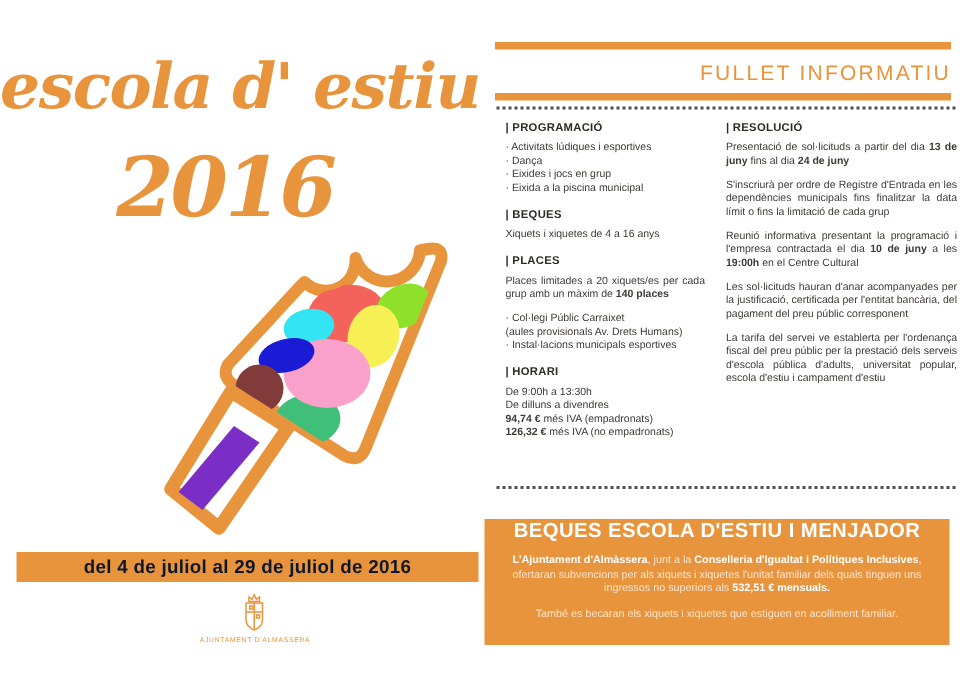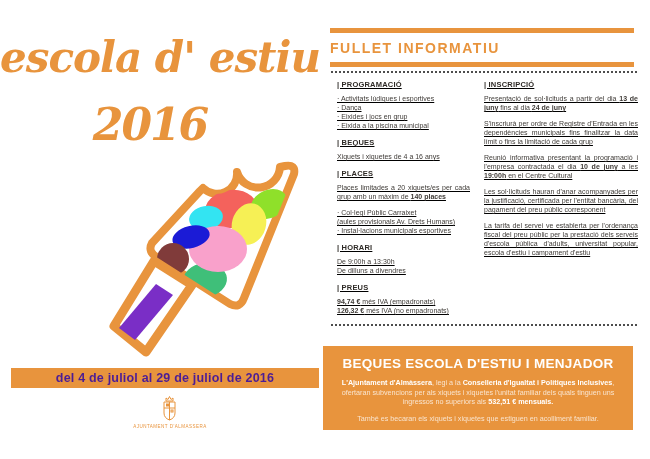--- a/index.html
+++ b/index.html
@@ -5,47 +5,47 @@
   :root{ --orange:#E8943D; --heading:#2E2A26; --body:#3E3A36; }
   html,body{margin:0;padding:0;background:#fff;}
   .page{position:relative;width:650px;height:459px;background:#fff;overflow:hidden;
         font-family:"Liberation Sans",sans-serif;}
   
   .poster-title{position:absolute;left:0;top:34px;width:320px;text-align:center;
         font-family:"DejaVu Serif",serif;font-style:italic;font-weight:bold;
         font-size:42px;line-height:48px;color:var(--orange);letter-spacing:-1px;}
   .poster-year{position:absolute;left:0;top:92px;width:300px;text-align:center;
         font-family:"DejaVu Serif",serif;font-style:italic;font-weight:bold;
-        font-size:44px;line-height:66px;color:var(--orange);letter-spacing:-2px;}
+        font-size:55px;line-height:66px;color:var(--orange);letter-spacing:-2px;}
   .popsicle{position:absolute;left:88px;top:158px;width:232px;height:212px;}
   .date-banner{position:absolute;left:11px;top:368px;width:308px;height:20px;
-        background:var(--orange);color:#4c1d95;font-weight:bold;font-size:12.5px;
+        background:var(--orange);color:#0f172a;font-weight:bold;font-size:12.5px;
         line-height:20px;text-align:center;letter-spacing:.2px;}
   .crest{position:absolute;left:157px;top:395px;width:25px;height:27px;}
   .crest-caption{position:absolute;left:110px;top:424px;width:120px;text-align:center;
         font-size:4.5px;letter-spacing:.5px;color:var(--orange);}
   
   .bar{position:absolute;left:330px;width:304px;height:5px;background:var(--orange);}
   .bar.top{top:28px}.bar.bottom{top:62px}
   .leaflet-header{position:absolute;left:330px;top:36px;width:304px;height:24px;
-        line-height:24px;text-align:left;font-weight:bold;font-size:14px;
+        line-height:24px;text-align:right;font-weight:normal;font-size:14px;
         letter-spacing:1.5px;color:var(--orange);}
   .dotted{position:absolute;left:331px;width:306px;border-top:2px dotted #4d4d4d;height:0;}
   .dotted.d1{top:71px}.dotted.d2{top:324px}
-  .col{position:absolute;top:80px;text-decoration:underline;}
+  .col{position:absolute;top:80px;}
   .col.c1{left:337px;width:133px;}
   .col.c2{left:484px;width:154px;}
   .h{font-weight:bold;font-size:7.5px;color:var(--heading);margin:8px 0 5px;letter-spacing:.2px;}
   .col .h:first-child{margin-top:0;}
   .line{font-size:7px;line-height:9px;color:var(--body);}
   .para{font-size:7px;line-height:9px;color:var(--body);text-align:justify;margin-bottom:7px;}
   .b{font-weight:bold;}
   
   .beques{position:absolute;left:323px;top:346px;width:310px;height:84px;
-        background:var(--orange);box-sizing:border-box;padding-top:10px;}
+        background:var(--orange);box-sizing:border-box;padding-top:0;}
   .beques-title{text-align:center;color:#fff;font-weight:bold;font-size:13.5px;
         letter-spacing:.3px;}
   .beques-para{width:292px;margin:7px auto 0;text-align:center;font-size:7.2px;
         line-height:9.5px;color:rgba(255,255,255,.75);}
   .beques-para .b{color:#fff;}
 </style>
 </head>
 <body>
 
 <div class="page">
@@ -115,36 +115,35 @@
       <div>
         <div class="line"><span>· Col·legi Públic Carraixet</span></div>
         <div class="line"><span>(aules provisionals Av. Drets Humans)</span></div>
         <div class="line"><span>· Instal·lacions municipals esportives</span></div>
       </div>
       <div class="h">| HORARI</div>
       <div>
         <div class="line"><span>De 9:00h a 13:30h</span></div>
         <div class="line"><span>De dilluns a divendres</span></div>
       </div>
-      <div class="h">| PREUS</div>
       <div>
         <div class="line"><span class="b">94,74 €</span><span> més IVA (empadronats)</span></div>
         <div class="line"><span class="b">126,32 €</span><span> més IVA (no empadronats)</span></div>
       </div>
     </div>
   <div class="col c2">
-      <div class="h">| INSCRIPCIÓ</div>
+      <div class="h">| RESOLUCIÓ</div>
       <div class="para"><span>Presentació de sol·licituds a partir del dia </span><span class="b">13 de juny</span><span> fins al dia </span><span class="b">24 de juny</span></div>
       <div class="para"><span>S'inscriurà per ordre de Registre d'Entrada en les dependències municipals fins finalitzar la data límit o fins la limitació de cada grup</span></div>
       <div class="para"><span>Reunió informativa presentant la programació i l'empresa contractada el dia </span><span class="b">10 de juny</span><span> a les </span><span class="b">19:00h</span><span> en el Centre Cultural</span></div>
       <div class="para"><span>Les sol·licituds hauran d'anar acompanyades per la justificació, certificada per l'entitat bancària, del pagament del preu públic corresponent</span></div>
       <div class="para"><span>La tarifa del servei ve establerta per l'ordenança fiscal del preu públic per la prestació dels serveis d'escola pública d'adults, universitat popular, escola d'estiu i campament d'estiu</span></div>
     </div>
 
   <div class="dotted d2"></div>
 
   <div class="beques">
     <div class="beques-title">BEQUES ESCOLA D'ESTIU I MENJADOR</div>
-    <div class="beques-para"><span class="b">L'Ajuntament d'Almàssera</span><span>, legi a la </span><span class="b">Conselleria d'Igualtat i Polítiques Inclusives</span><span>, ofertaran subvencions per als xiquets i xiquetes l'unitat familiar dels quals tinguen uns ingressos no superiors als </span><span class="b">532,51 € mensuals.</span></div>
+    <div class="beques-para"><span class="b">L'Ajuntament d'Almàssera</span><span>, junt a la </span><span class="b">Conselleria d'Igualtat i Polítiques Inclusives</span><span>, ofertaran subvencions per als xiquets i xiquetes l'unitat familiar dels quals tinguen uns ingressos no superiors als </span><span class="b">532,51 € mensuals.</span></div>
     <div class="beques-para"><span>També es becaran els xiquets i xiquetes que estiguen en acolliment familiar.</span></div>
   </div>
 
 </div>
 
 </body></html>

